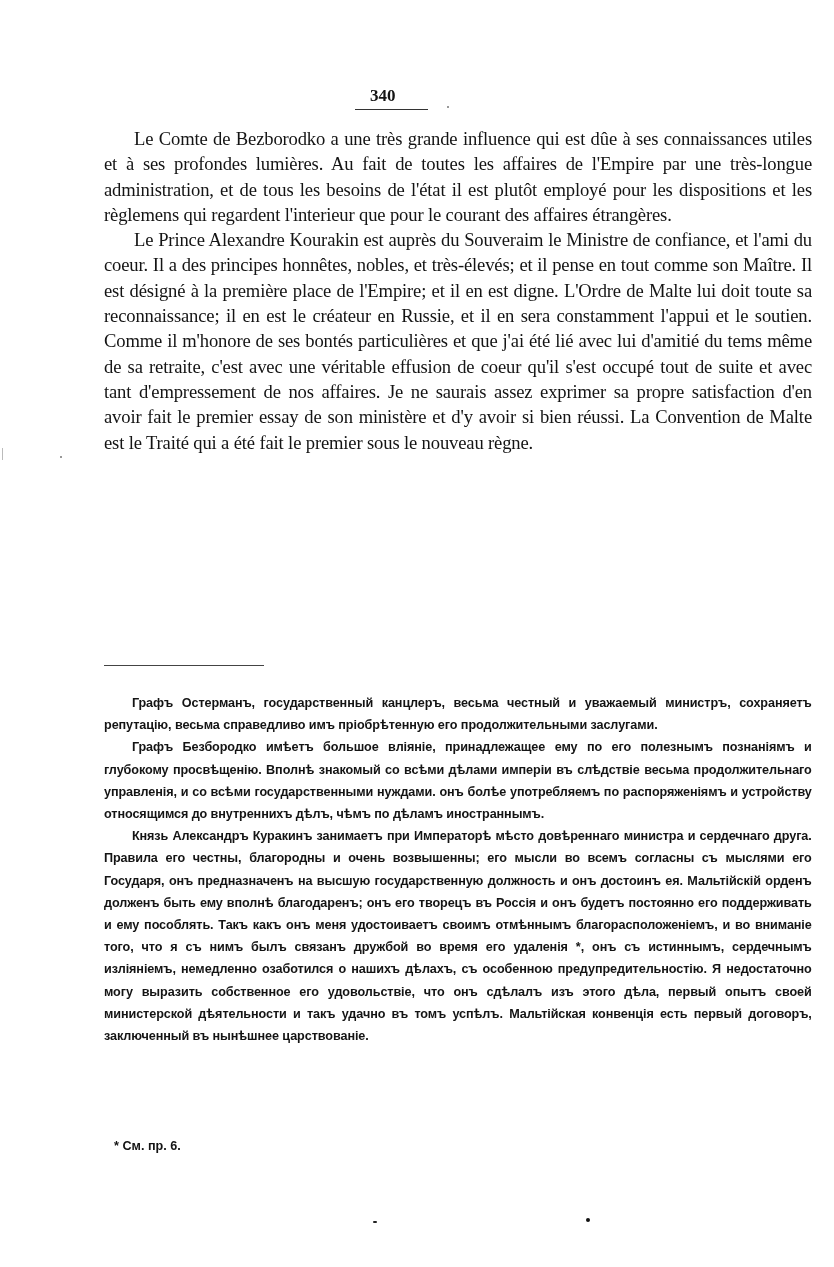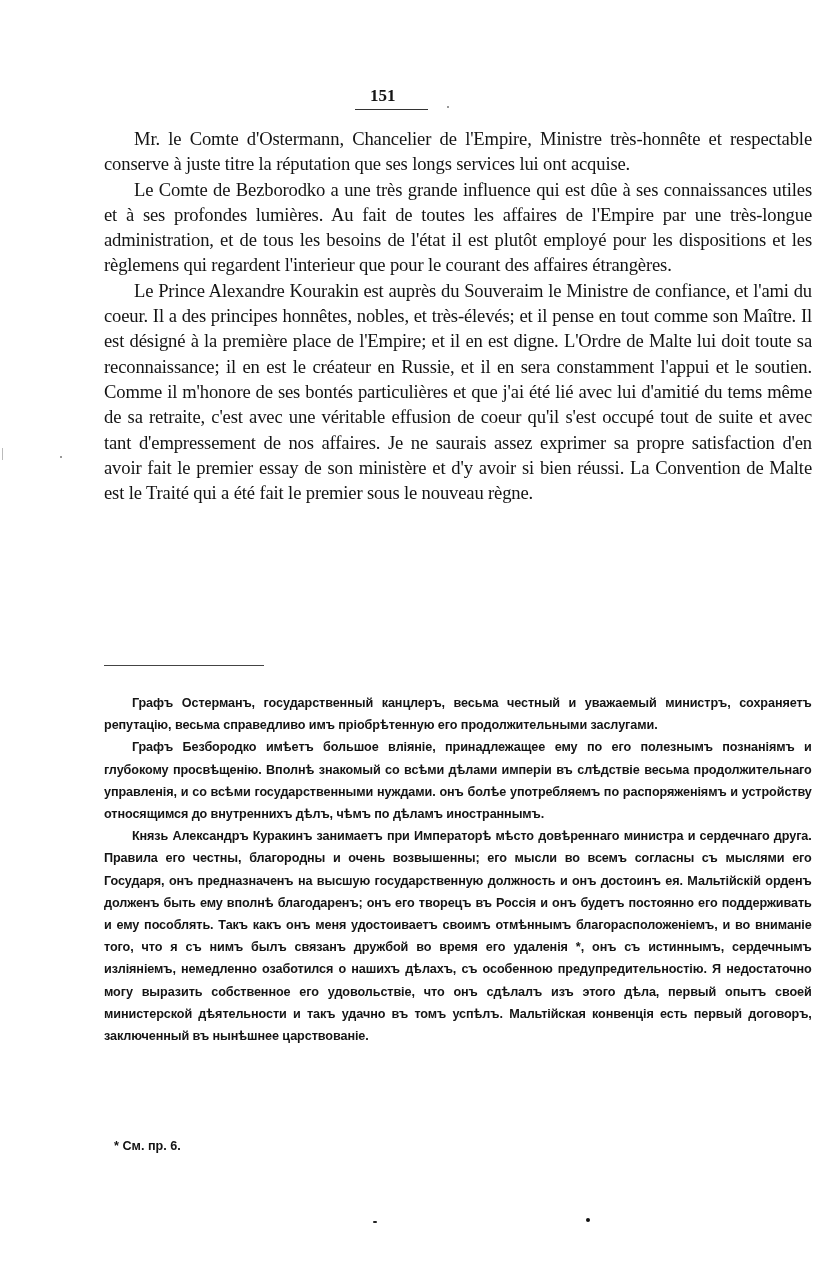--- a/index.html
+++ b/index.html
@@ -24,26 +24,25 @@
               font-size:13.6px; font-weight:bold; transform:scaleX(0.93); transform-origin:left top; }
 
   .margin-mark { position:absolute; top:448px; left:2px; width:1px; height:12px; background:#bbb; }
   .margin-dot { position:absolute; top:456px; left:60px; width:2px; height:2px; background:#999; }
   .speck-1 { position:absolute; top:1221px; left:373px; width:4px; height:2px; background:#222; border-radius:1px; }
   .speck-2 { position:absolute; top:1218px; left:586px; width:4px; height:4px; background:#111; border-radius:2px; }
 </style>
 </head>
 <body>
 
-<div class="page-number">151</div>
+<div class="page-number">340</div>
 <div class="page-rule"></div>
 <div class="page-dot"></div>
 
 <div class="main">
-  <p>Mr. le Comte d'Ostermann, Chancelier de l'Empire, Ministre très-honnête et respectable conserve à juste titre la réputation que ses longs services lui ont acquise.</p>
   <p>Le Comte de Bezborodko a une très grande influence qui est dûe à ses connaissances utiles et à ses profondes lumières. Au fait de toutes les affaires de l'Empire par une très-longue administration, et de tous les besoins de l'état il est plutôt employé pour les dispositions et les règlemens qui regardent l'interieur que pour le courant des affaires étrangères.</p>
   <p>Le Prince Alexandre Kourakin est auprès du Souveraim le Ministre de confiance, et l'ami du coeur. Il a des principes honnêtes, nobles, et très-élevés; et il pense en tout comme son Maître. Il est désigné à la première place de l'Empire; et il en est digne. L'Ordre de Malte lui doit toute sa reconnaissance; il en est le créateur en Russie, et il en sera constamment l'appui et le soutien. Comme il m'honore de ses bontés particulières et que j'ai été lié avec lui d'amitié du tems même de sa retraite, c'est avec une véritable effusion de coeur qu'il s'est occupé tout de suite et avec tant d'empressement de nos affaires. Je ne saurais assez exprimer sa propre satisfaction d'en avoir fait le premier essay de son ministère et d'y avoir si bien réussi. La Convention de Malte est le Traité qui a été fait le premier sous le nouveau règne.</p>
 </div>
 
 <div class="footnote-rule"></div>
 
 <div class="notes">
   <p>Графъ Остерманъ, государственный канцлеръ, весьма честный и уважаемый министръ, сохраняетъ репутацію, весьма справедливо имъ пріобрѣтенную его продолжительными заслугами.</p>
   <p>Графъ Безбородко имѣетъ большое вліяніе, принадлежащее ему по его полезнымъ познаніямъ и глубокому просвѣщенію. Вполнѣ знакомый со всѣми дѣлами имперіи въ слѣдствіе весьма продолжительнаго управленія, и со всѣми государственными нуждами. онъ болѣе употребляемъ по распоряженіямъ и устройству относящимся до внутреннихъ дѣлъ, чѣмъ по дѣламъ иностраннымъ.</p>
   <p>Князь Александръ Куракинъ занимаетъ при Императорѣ мѣсто довѣреннаго министра и сердечнаго друга. Правила его честны, благородны и очень возвышенны; его мысли во всемъ согласны съ мыслями его Государя, онъ предназначенъ на высшую государственную должность и онъ достоинъ ея. Мальтійскій орденъ долженъ быть ему вполнѣ благодаренъ; онъ его творецъ въ Россія и онъ будетъ постоянно его поддерживать и ему пособлять. Такъ какъ онъ меня удостоиваетъ своимъ отмѣннымъ благорасположеніемъ, и во вниманіе того, что я съ нимъ былъ связанъ дружбой во время его удаленія *, онъ съ истиннымъ, сердечнымъ изліяніемъ, немедленно озаботился о нашихъ дѣлахъ, съ особенною предупредительностію. Я недостаточно могу выразить собственное его удовольствіе, что онъ сдѣлалъ изъ этого дѣла, первый опытъ своей министерской дѣятельности и такъ удачно въ томъ успѣлъ. Мальтійская конвенція есть первый договоръ, заключенный въ нынѣшнее царствованіе.</p>

